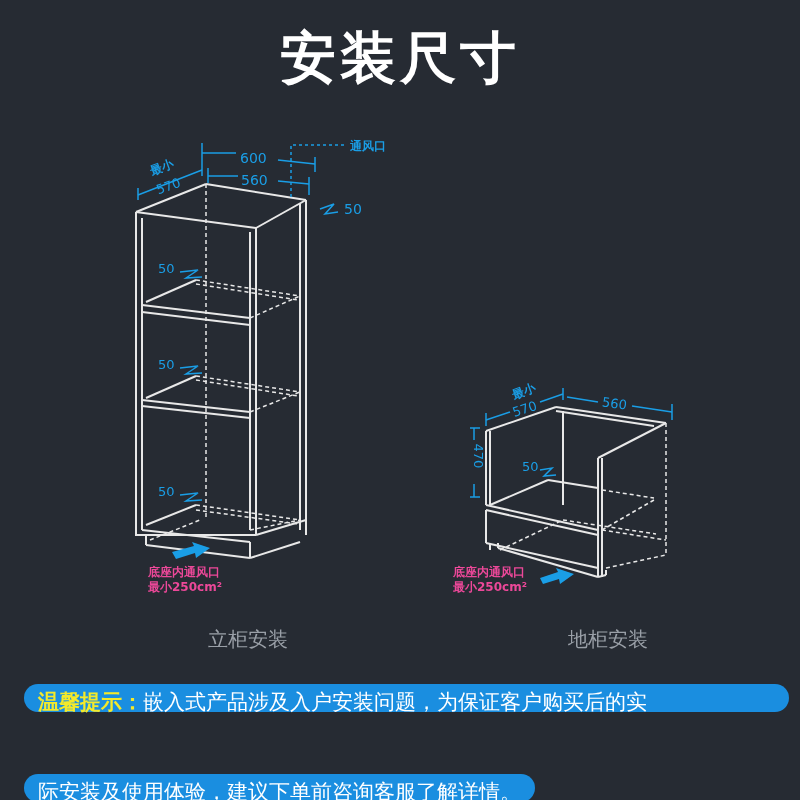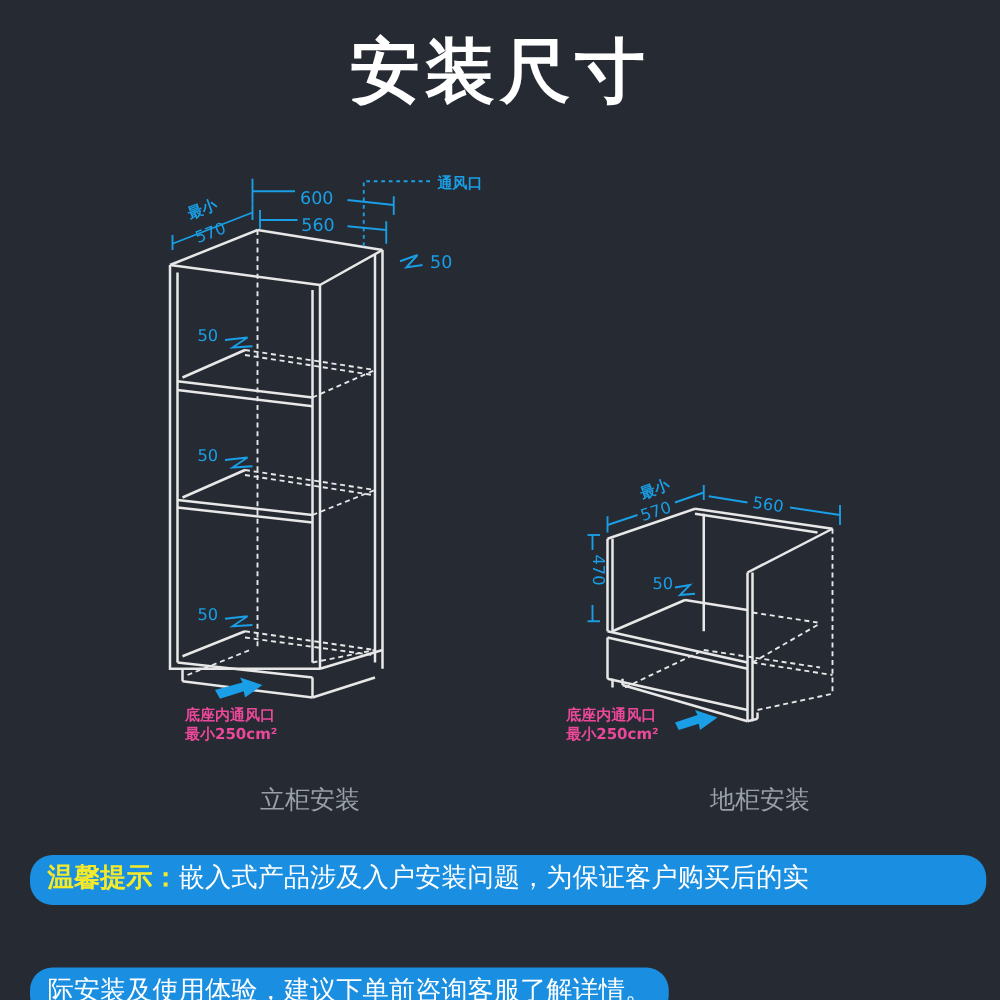--- a/index.html
+++ b/index.html
@@ -15,21 +15,21 @@
       font-size: 56px; letter-spacing: 4px; line-height: 80px;
     }
     svg.drawing { position: absolute; left: 0; top: 0; }
     .caption {
       position: absolute; color: #9aa0a8; font-size: 20px; line-height: 24px;
     }
     .vent-note {
       position: absolute; color: #ec4899; font-weight: bold; font-size: 12px; line-height: 15px;
     }
     .tip-bar {
-      position: absolute; left: 24px; height: 40px;
+      position: absolute; left: 24px; height: 28px;
       background: #1a8ee0; border-radius: 18px;
       color: #ffffff; font-size: 21px; line-height: 36px;
       padding: 0 14px 0 14px; white-space: nowrap;
     }
     .tip-bar .label { color: #f4ea2a; font-weight: bold; }
   </style>
 </head>
 <body>
 
 <div class="title">安装尺寸</div>

